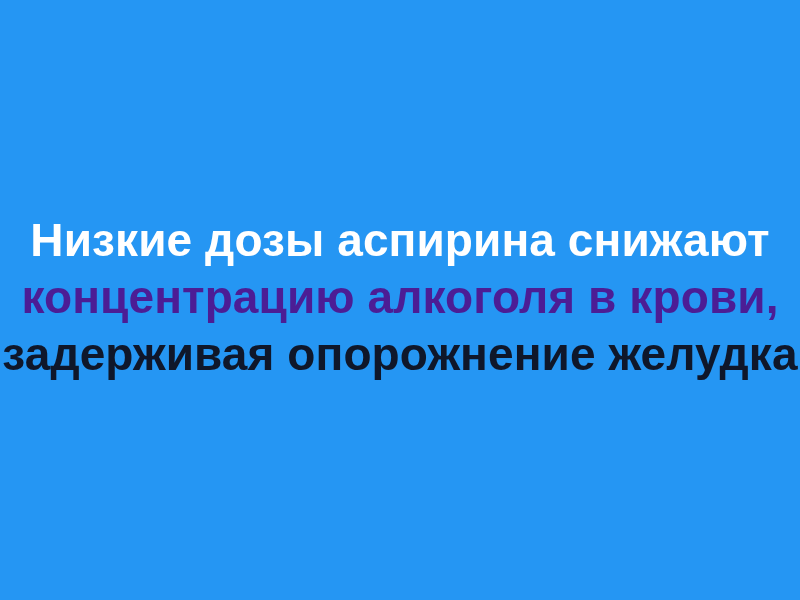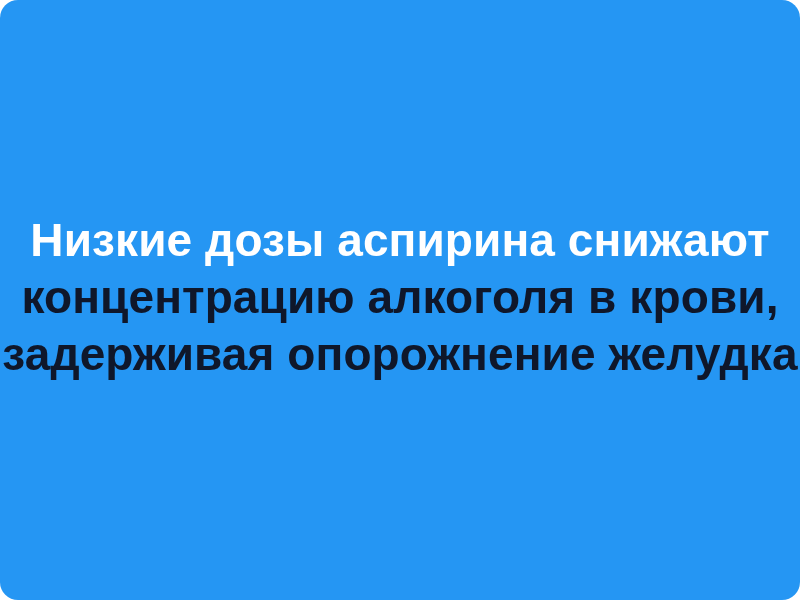--- a/index.html
+++ b/index.html
@@ -44,21 +44,21 @@
     font-weight: 600;
     line-height: 57px;
     letter-spacing: 0.1px;
     white-space: nowrap;
     -webkit-font-smoothing: antialiased;
   }
 </style>
 </head>
 <body>
 
-<div id="card" style="background: rgb(37, 150, 243); border-radius: 18px;">
+<div id="card" style="background: rgb(37, 150, 243);">
 
   <div id="headline-block">
     <span class="headline-line" style="color: rgb(255, 255, 255);">Низкие дозы аспирина снижают</span>
-    <span class="headline-line" style="color: #0f172a;">концентрацию алкоголя в крови,</span>
+    <span class="headline-line" style="color: #4c1d95;">концентрацию алкоголя в крови,</span>
     <span class="headline-line" style="color: #0f172a;">задерживая опорожнение желудка</span>
   </div>
 
 </div>
 
 </body></html>

